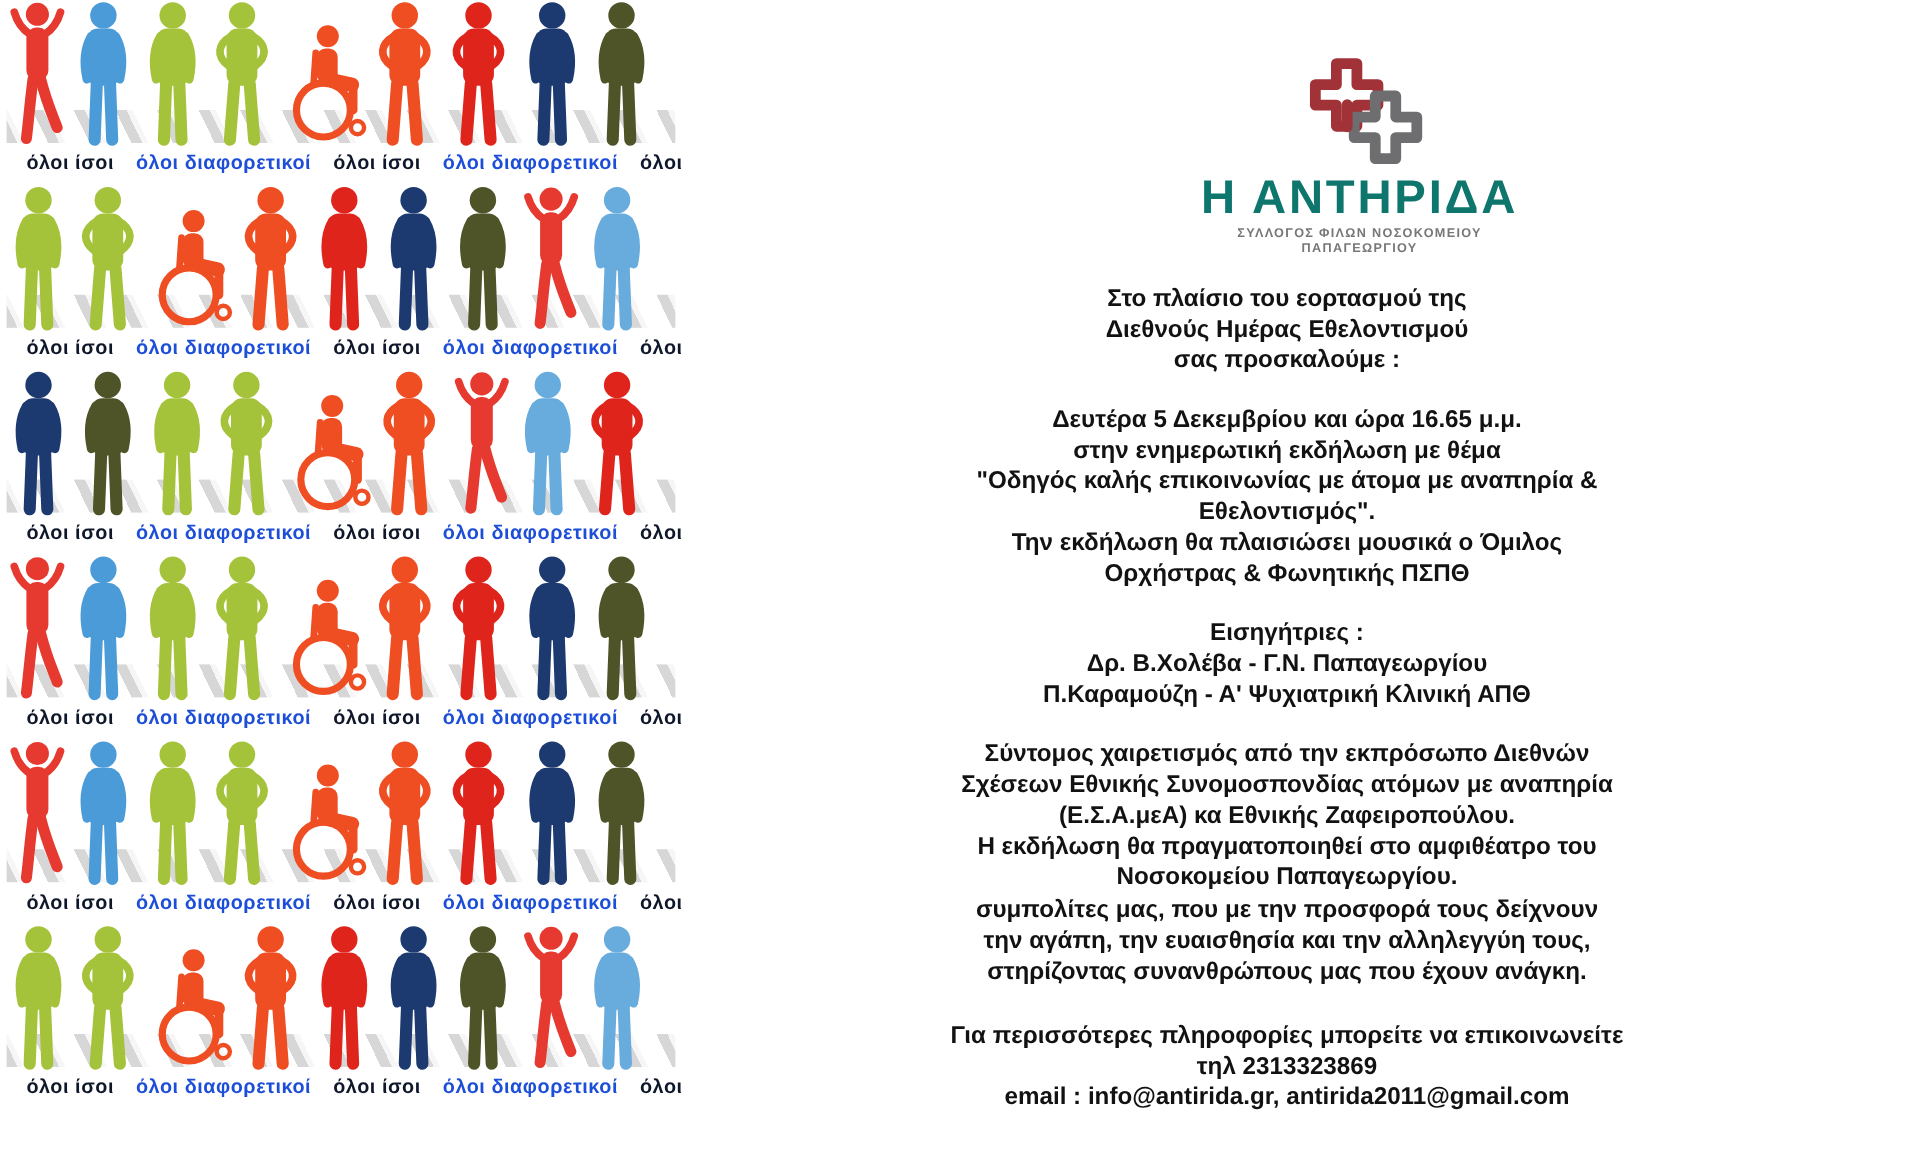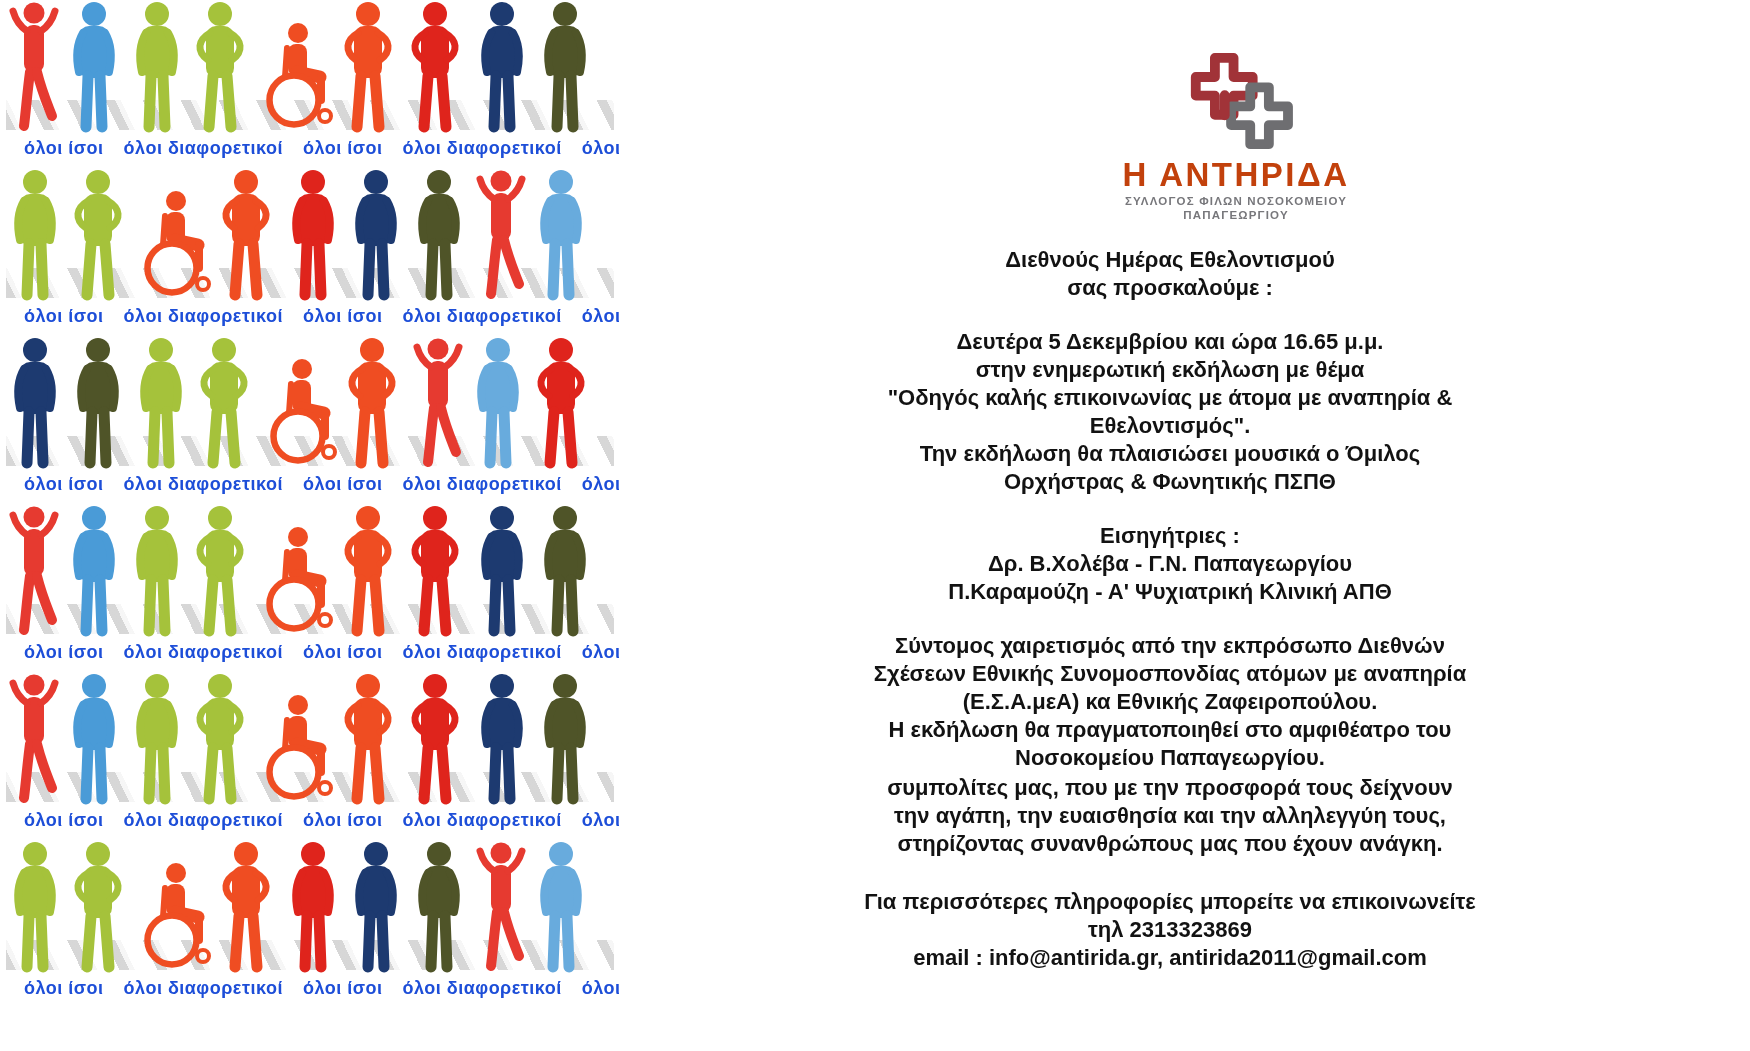--- a/index.html
+++ b/index.html
@@ -12,27 +12,27 @@
   .fig-row{position:relative;width:618px;height:168px;}
   .fig-row .figs{position:relative;width:618px;height:134px;}
   .fig-row .figs svg{position:relative;z-index:1;display:block;}
   .fig-row .shadow{
     position:absolute;left:6px;right:4px;bottom:4px;height:30px;z-index:0;
     background:repeating-linear-gradient(64deg,
       rgba(175,175,175,.50) 0 9px, rgba(220,220,220,.25) 9px 14px, transparent 14px 34px);
   }
   .captions{position:relative;margin:3px 0 0 24px;white-space:nowrap;font-size:18px;
     font-weight:bold;letter-spacing:.5px;line-height:22px;}
-  .cap-b{color:#1d4ed8;margin-right:20px;}
+  .cap-b{color:#0f172a;margin-right:20px;}
   .cap-g{color:#1d4ed8;margin-right:20px;}
   
   .right-panel{position:absolute;left:850px;top:0;width:640px;text-align:center;color:#121212;}
   .logo-block{margin-top:50px;transform:translateX(66px);}
   .logo-mark{display:block;margin:0 auto;}
-  .logo-title{font-size:33px;font-weight:bold;letter-spacing:2.5px;color:#c2410c;margin-top:2px;}
+  .logo-title{font-size:43px;font-weight:bold;letter-spacing:2.5px;color:#0f766e;margin-top:2px;}
   .logo-sub{font-size:11.5px;font-weight:bold;letter-spacing:1.2px;color:#77777b;line-height:14px;}
   .tblock{margin-top:26px;}
   .tblock.tight{margin-top:2px;}
   .tblock.first{margin-top:24px;}
   .tblock.contact{margin-top:30px;}
   .line{font-size:22px;font-weight:bold;line-height:28px;white-space:nowrap;}
 </style>
 </head>
 <body>
 
@@ -535,20 +535,21 @@
       <path d="M64.5,38 h19 v19.5 h19.5 v19 h-19.5 v19.5 h-19 v-19.5 h-19.5 v-19 h19.5 Z" fill="none" stroke="#6e6e71" stroke-width="10" stroke-linejoin="round" transform="translate(10,0)"></path>
 
       <path d="M38.5,46 v20.5" fill="none" stroke="#a13338" stroke-width="10" stroke-linecap="round" transform="translate(10,0)"></path>
     </svg>
     <div class="logo-title">Η ΑΝΤΗΡΙΔΑ</div>
     <div class="logo-sub">ΣΥΛΛΟΓΟΣ ΦΙΛΩΝ ΝΟΣΟΚΟΜΕΙΟΥ</div>
     <div class="logo-sub">ΠΑΠΑΓΕΩΡΓΙΟΥ</div>
   </div>
 
   <div class="tblock first">
+    <div class="line">Στο πλαίσιο του εορτασμού της</div>
     <div class="line">Διεθνούς Ημέρας Εθελοντισμού</div>
     <div class="line">σας προσκαλούμε :</div>
   </div>
 
   <div class="tblock">
     <div class="line">Δευτέρα 5 Δεκεμβρίου και ώρα 16.65 μ.μ.</div>
     <div class="line">στην ενημερωτική εκδήλωση με θέμα</div>
     <div class="line">"Οδηγός καλής επικοινωνίας με  άτομα με αναπηρία &amp;</div>
     <div class="line">Εθελοντισμός".</div>
     <div class="line">Την εκδήλωση θα πλαισιώσει μουσικά ο Όμιλος</div>

